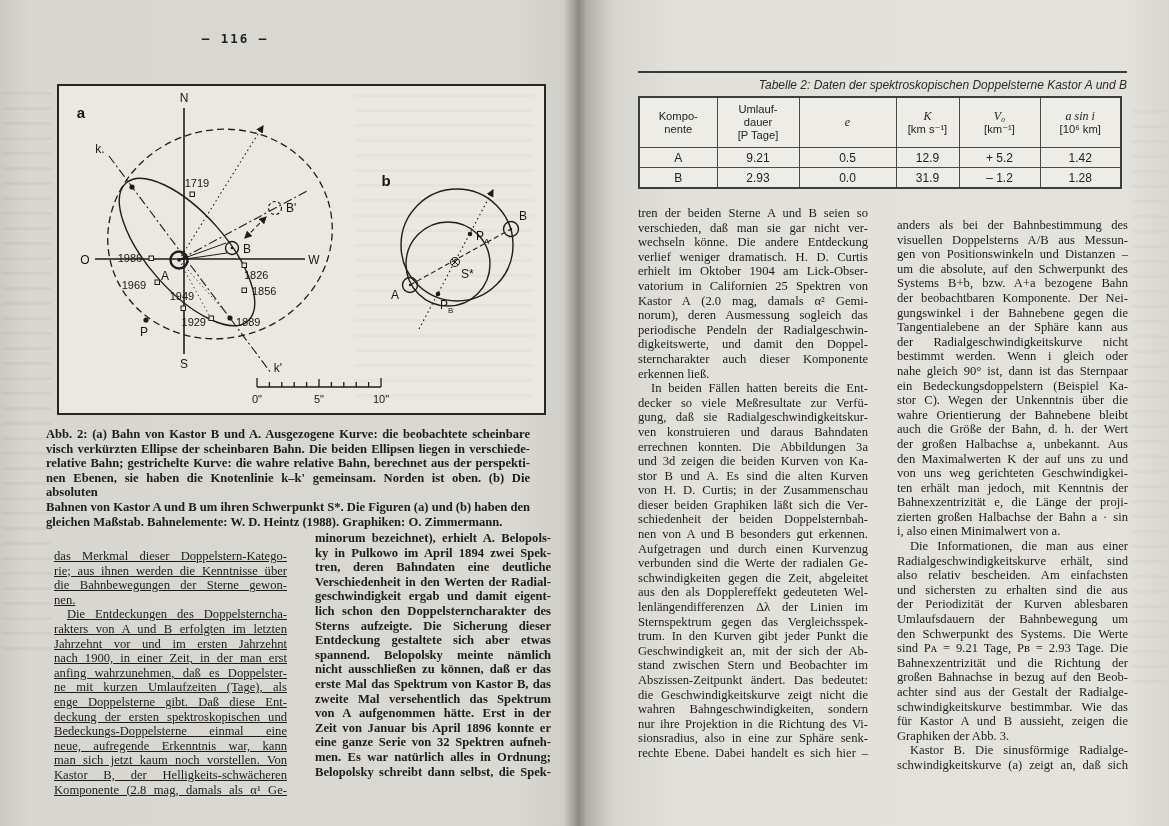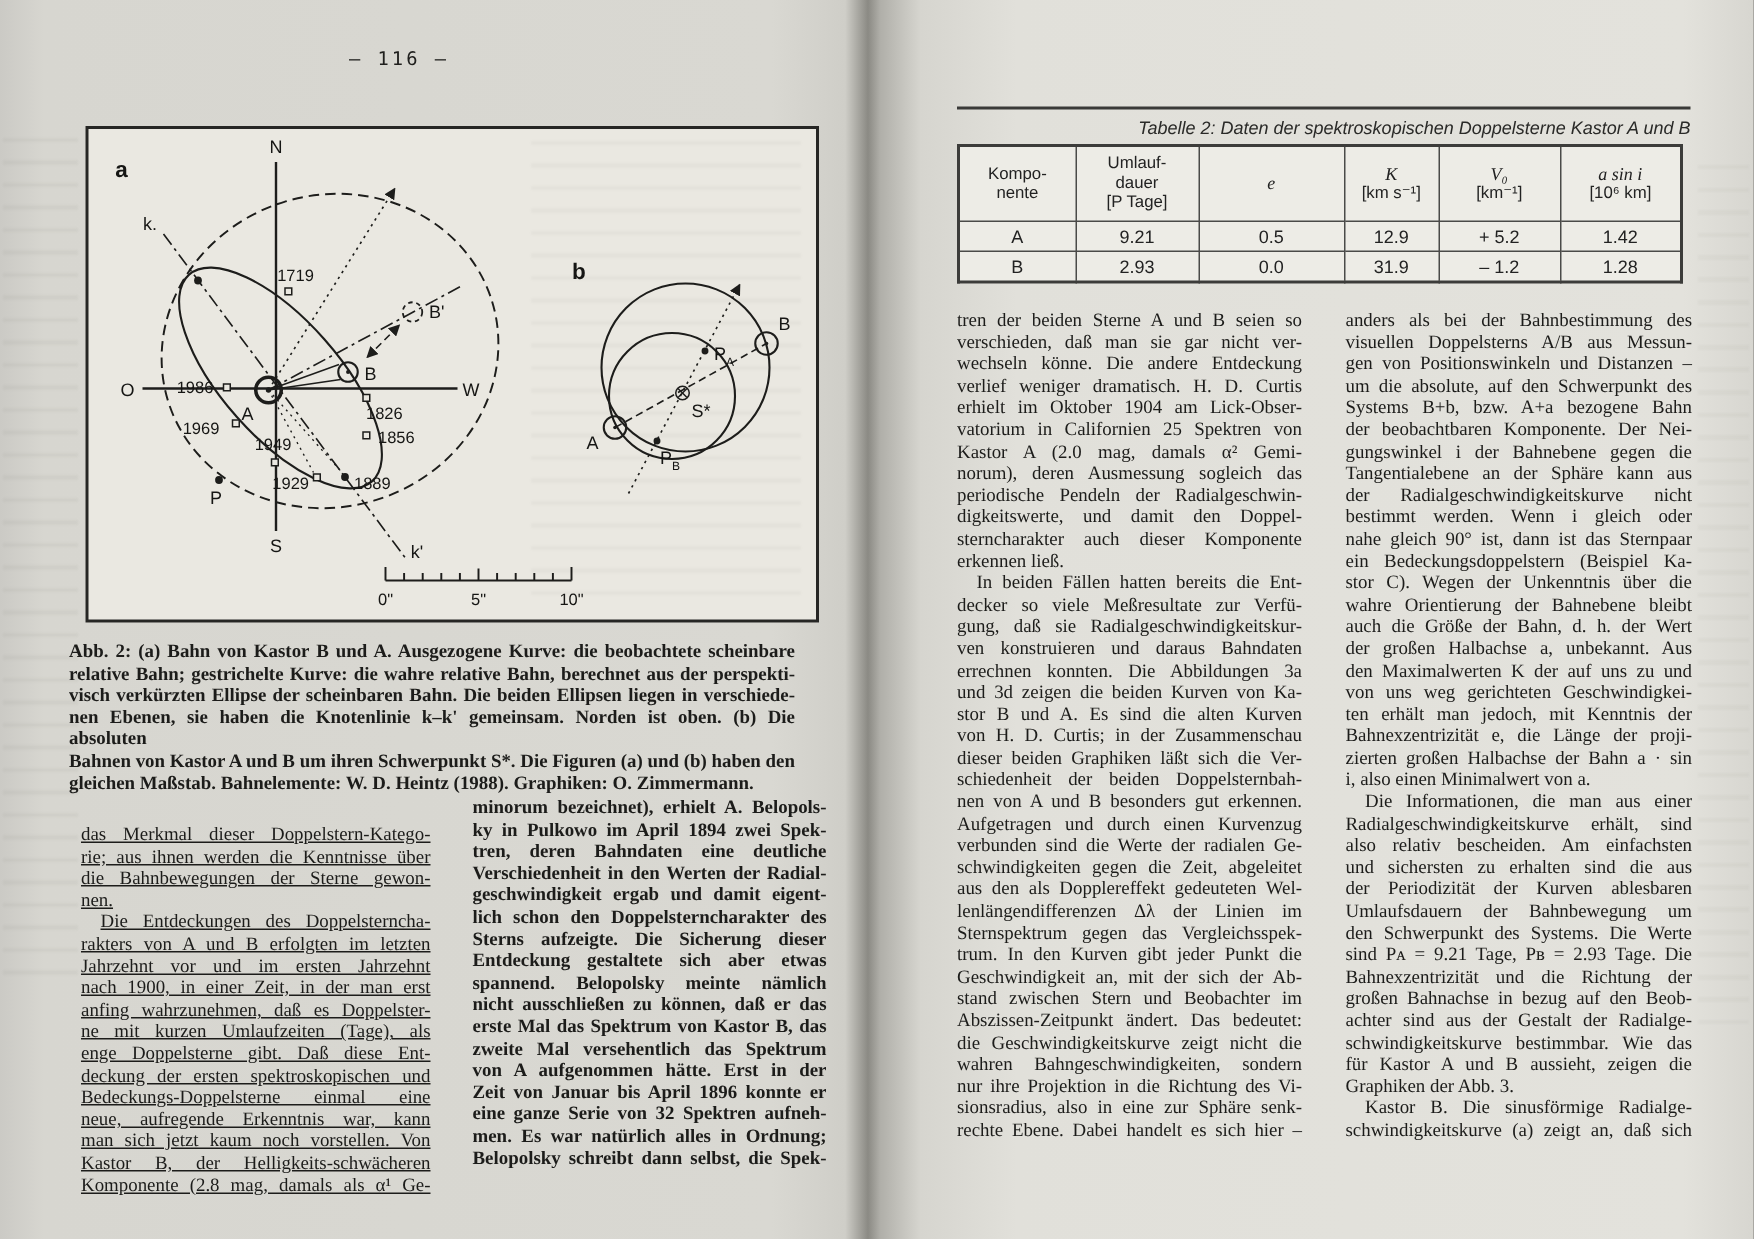--- a/index.html
+++ b/index.html
@@ -22,21 +22,21 @@
   .figure-box svg{position:absolute;left:0;top:0;z-index:2;}
   .caption{left:46px;top:427px;width:484px;font-weight:bold;
     font-size:12px;line-height:15.7px;color:#151513;}
   .col{font-size:12.6px;line-height:14.6px;color:#1c1c1a;}
   .tl{text-align:justify;text-align-last:justify;}
   .tl.endl{text-align-last:left;}
   .tl.ind{text-indent:13px;}
   .col116-1{left:54px;top:549px;width:233px;text-decoration:underline;}
   .col116-2{left:315px;top:531px;width:236px;font-weight:bold;}
   .col117-1{left:638px;top:206px;width:230px;}
-  .col117-2{left:897px;top:206px;width:231px;}
+  .col117-2{left:897px;top:218px;width:231px;}
   .rule117{left:638px;top:71px;width:489px;height:2px;background:#3a3a38;}
   .tcaption{left:641px;top:78px;width:486px;font-family:"Liberation Sans","DejaVu Sans",sans-serif;
     font-style:italic;font-size:12px;color:#2a2a28;text-align:right;}
   table.datatable{position:absolute;left:638px;top:96px;width:482px;
     border-collapse:collapse;background:#edece6;
     font-family:"Liberation Sans","DejaVu Sans",sans-serif;
     border:2px solid #3c3c3a;table-layout:fixed;padding-left:21px;}
   table.datatable th,table.datatable td{border:1px solid #4a4a48;}
   table.datatable th{font-weight:normal;font-size:11.2px;line-height:13px;
     vertical-align:middle;text-align:center;height:45px;padding:2px 1px;color:#222;}
@@ -64,21 +64,21 @@
   .scalebar{stroke-width:1.3;}
 </style>
 </head>
 <body>
 
 <div class="scan">
 
   <div class="ghost abs" style="left:2px;top:92px;width:50px;height:560px;"></div>
   <div class="ghost abs" style="left:1132px;top:110px;width:34px;height:580px;opacity:.3;"></div>
 
-  <div class="abs pagenum" style="left:66px;top:31px;width:400px;">– 116 –</div>
+  <div class="abs pagenum" style="left:35px;top:31px;width:400px;font-weight:bold;">– 116 –</div>
 
   <div class="abs figure-box">
     <div class="ghost" style="left:295px;top:8px;width:180px;height:305px;opacity:.35;"></div>
     <svg width="485" height="327" viewBox="0 0 485 327">
       <defs>
         <marker id="arr" viewBox="0 0 10 10" refX="8.5" refY="5" markerWidth="7" markerHeight="7" orient="auto-start-reverse">
           <path d="M0,0 L10,5 L0,10 z" style="fill:#1d1d1b;stroke:none;"></path>
         </marker>
       </defs>
 
@@ -163,22 +163,22 @@
       <circle class="fdot" cx="351" cy="199" r="1.2"></circle>
       <text class="lbl" x="336" y="213" text-anchor="middle">A</text>
       <circle class="ring2" cx="452" cy="143" r="7.5"></circle>
       <circle class="fdot" cx="452" cy="143" r="1.2"></circle>
       <text class="lbl" x="464" y="134" text-anchor="middle">B</text>
     </svg>
   </div>
 
   <div class="abs caption col" style="font-weight:bold;">
       <div class="tl">Abb. 2: (a) Bahn von Kastor B und A. Ausgezogene Kurve: die beobachtete scheinbare</div>
+      <div class="tl">visch verkürzten Ellipse der scheinbaren Bahn. Die beiden Ellipsen liegen in verschiede-</div>
       <div class="tl">relative Bahn; gestrichelte Kurve: die wahre relative Bahn, berechnet aus der perspekti-</div>
-      <div class="tl">visch verkürzten Ellipse der scheinbaren Bahn. Die beiden Ellipsen liegen in verschiede-</div>
       <div class="tl">nen Ebenen, sie haben die Knotenlinie k–k' gemeinsam. Norden ist oben. (b) Die absoluten</div>
       <div class="tl">Bahnen von Kastor A und B um ihren Schwerpunkt S*. Die Figuren (a) und (b) haben den</div>
       <div class="tl endl">gleichen Maßstab. Bahnelemente: W. D. Heintz (1988). Graphiken: O. Zimmermann.</div>
     </div>
 
   <div class="abs col col116-1">
       <div class="tl">das Merkmal dieser Doppelstern-Katego-</div>
       <div class="tl">rie; aus ihnen werden die Kenntnisse über</div>
       <div class="tl">die Bahnbewegungen der Sterne gewon-</div>
       <div class="tl endl">nen.</div>

